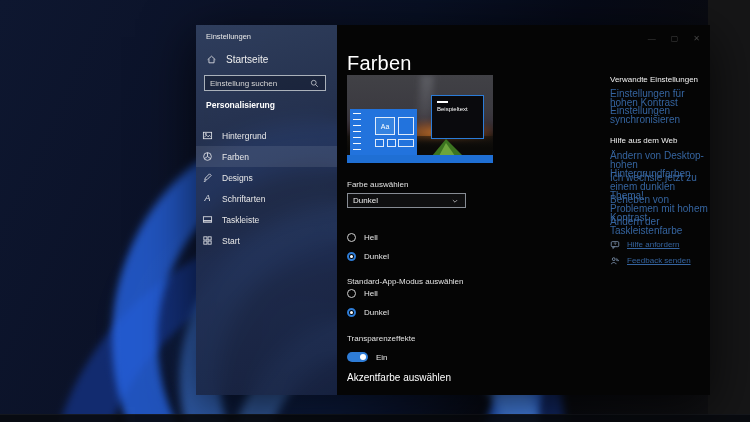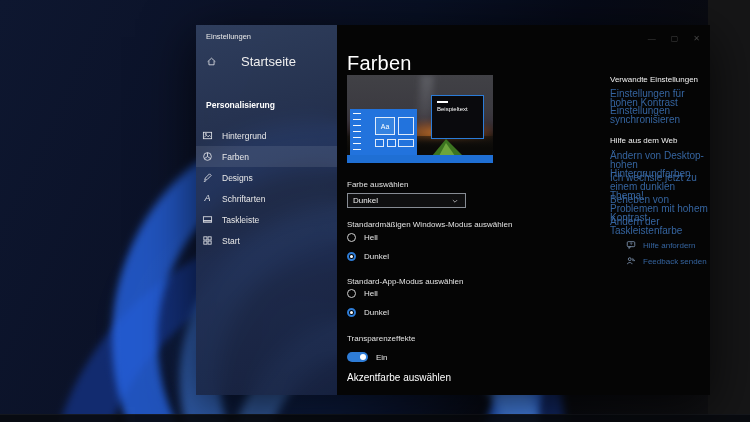--- a/index.html
+++ b/index.html
@@ -25,22 +25,22 @@
 
   
   .window{position:absolute;left:196px;top:25px;width:514px;height:370px;display:flex;
     box-shadow:0 12px 50px rgba(0,0,0,0.7);}
 
   
   .sidebar{width:141px;height:100%;position:relative;flex:none;
     background:linear-gradient(165deg,rgba(52,68,100,0.88) 0%,rgba(36,48,78,0.88) 40%,rgba(24,34,62,0.88) 100%);
     backdrop-filter:blur(10px);}
   .win-title{position:absolute;left:10px;top:7px;font-size:7.5px;color:#e9e9e9;}
-  .home-row{position:absolute;left:10px;top:29px;display:flex;align-items:center;gap:24px;
-    font-size:13px;color:#f0f0f0;}
+  .home-row{position:absolute;left:10px;top:29px;display:flex;align-items:center;gap:9px;
+    font-size:10px;color:#f0f0f0;}
   .search-box{position:absolute;left:8px;top:50px;width:122px;height:16px;box-sizing:border-box;
     border:1px solid #aab1ba;background:rgba(8,12,22,0.35);display:flex;align-items:center;padding:0 5px;}
   .search-box input{flex:1;min-width:0;border:0;outline:0;background:transparent;
     font-family:inherit;font-size:8px;color:#e6e6e6;padding:0;}
   .search-box input::placeholder{color:#d6d6d6;opacity:1;}
   .section-title{position:absolute;left:10px;top:75px;font-size:8.5px;font-weight:bold;color:#ffffff;}
   .nav{position:absolute;left:0;top:100px;width:100%;}
   .nav-item{display:flex;align-items:center;gap:9px;height:21px;padding-left:6px;
     font-size:8.5px;color:#e9e9e9;cursor:default;}
   .nav-item.active{background:rgba(255,255,255,0.09);}
@@ -96,22 +96,22 @@
   .toggle-row{position:absolute;left:10px;top:327px;display:flex;align-items:center;gap:8px;
     font-size:8px;color:#e6e6e6;}
   .toggle{width:21px;height:10px;border-radius:5px;background:#2e7cd6;position:relative;flex:none;}
   .knob{position:absolute;right:2px;top:2px;width:6px;height:6px;border-radius:50%;background:#ffffff;}
   .accent-title{position:absolute;left:10px;top:347px;font-size:10px;font-weight:400;color:#ffffff;}
 
   
   .rightcol{position:absolute;left:273px;top:0;width:98px;}
   .rc-header{position:absolute;left:0;font-size:8px;color:#f2f2f2;}
   .rc-link{position:absolute;left:0;width:98px;font-size:10px;line-height:9px;color:#35649f;cursor:pointer;}
-  .support-row{position:absolute;left:16px;display:flex;align-items:flex-end;gap:7px;
-    font-size:8px;color:#35649f;cursor:pointer;}
+  .support-row{position:absolute;left:0;display:flex;align-items:flex-start;gap:7px;
+    font-size:8px;color:#35649f;cursor:pointer;text-decoration:underline;}
   .support-row .icon{width:10px;height:10px;}
 </style>
 </head>
 <body>
 
 <div class="stage">
 
   <div class="wallpaper">
     <div class="bloom">
       <div class="bloom-glow"></div>
@@ -132,20 +132,29 @@
       <div class="home-row">
         <span class="icon">
           <svg width="11" height="11" viewBox="0 0 12 12" fill="none" stroke="#e4e6ea" stroke-width="0.9">
             <path d="M1.8 6.2 L6 2.4 L10.2 6.2"></path>
               <path d="M3.2 5.6 V9.6 H8.8 V5.6"></path>
           </svg>
         </span>
         <span>Startseite</span>
       </div>
 
+      <div class="search-box">
+        <input type="text" placeholder="Einstellung suchen" style="">
+        <span class="icon">
+          <svg width="9" height="9" viewBox="0 0 12 12" fill="none" stroke="#cfd3d8" stroke-width="1">
+            <circle cx="5" cy="5" r="3.2"></circle>
+              <path d="M7.4 7.4 L10.4 10.4"></path>
+          </svg>
+        </span>
+      </div>
 
       <div class="section-title">Personalisierung</div>
 
       <div class="nav">
         <div class="nav-item">
           <span class="icon">
             <svg width="11" height="11" viewBox="0 0 12 12" fill="none" stroke="#e4e6ea" stroke-width="0.9">
               <rect x="1.5" y="2.5" width="9" height="7"></rect>
                 <path d="M2.5 8 L4.8 5.6 L6.6 7.4 L8.2 5.9 L9.5 7.2"></path>
                 <circle cx="4.2" cy="4.4" r="0.7"></circle>
@@ -237,21 +246,20 @@
       <div class="field-label" style="top:155px">Farbe auswählen</div>
       <div class="dropdown">
         <span>Dunkel</span>
         <span class="icon">
           <svg width="8" height="8" viewBox="0 0 12 12" fill="none" stroke="#cfcfcf" stroke-width="1.1">
             <path d="M2.8 4.6 L6 7.8 L9.2 4.6"></path>
           </svg>
         </span>
       </div>
 
-      <div class="field-label" style="top:195px">Standardmäßigen Windows-Modus auswählen</div>
       <div class="radio-row" style="top:208px">
         <span class="radio"></span>
         <span>Hell</span>
       </div>
       <div class="radio-row" style="top:227px">
         <span class="radio checked">
             <span class="dot"></span>
           </span>
         <span>Dunkel</span>
       </div>

